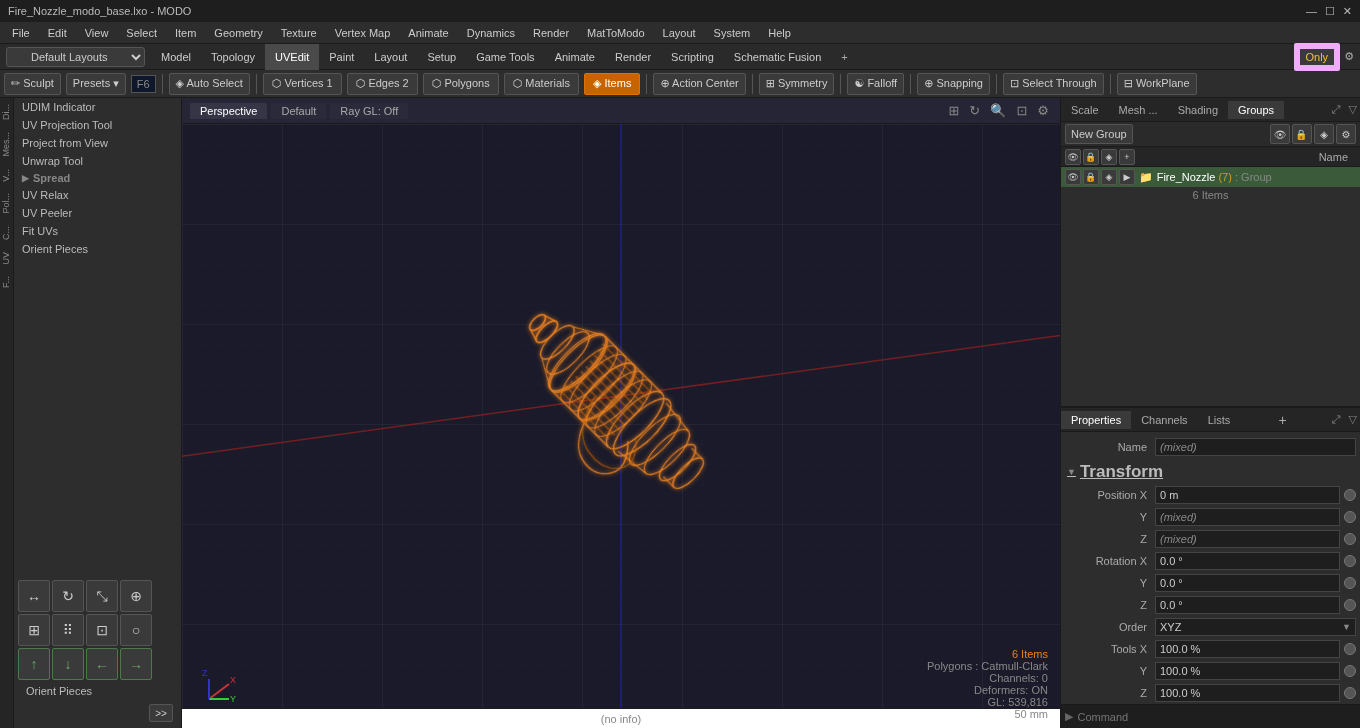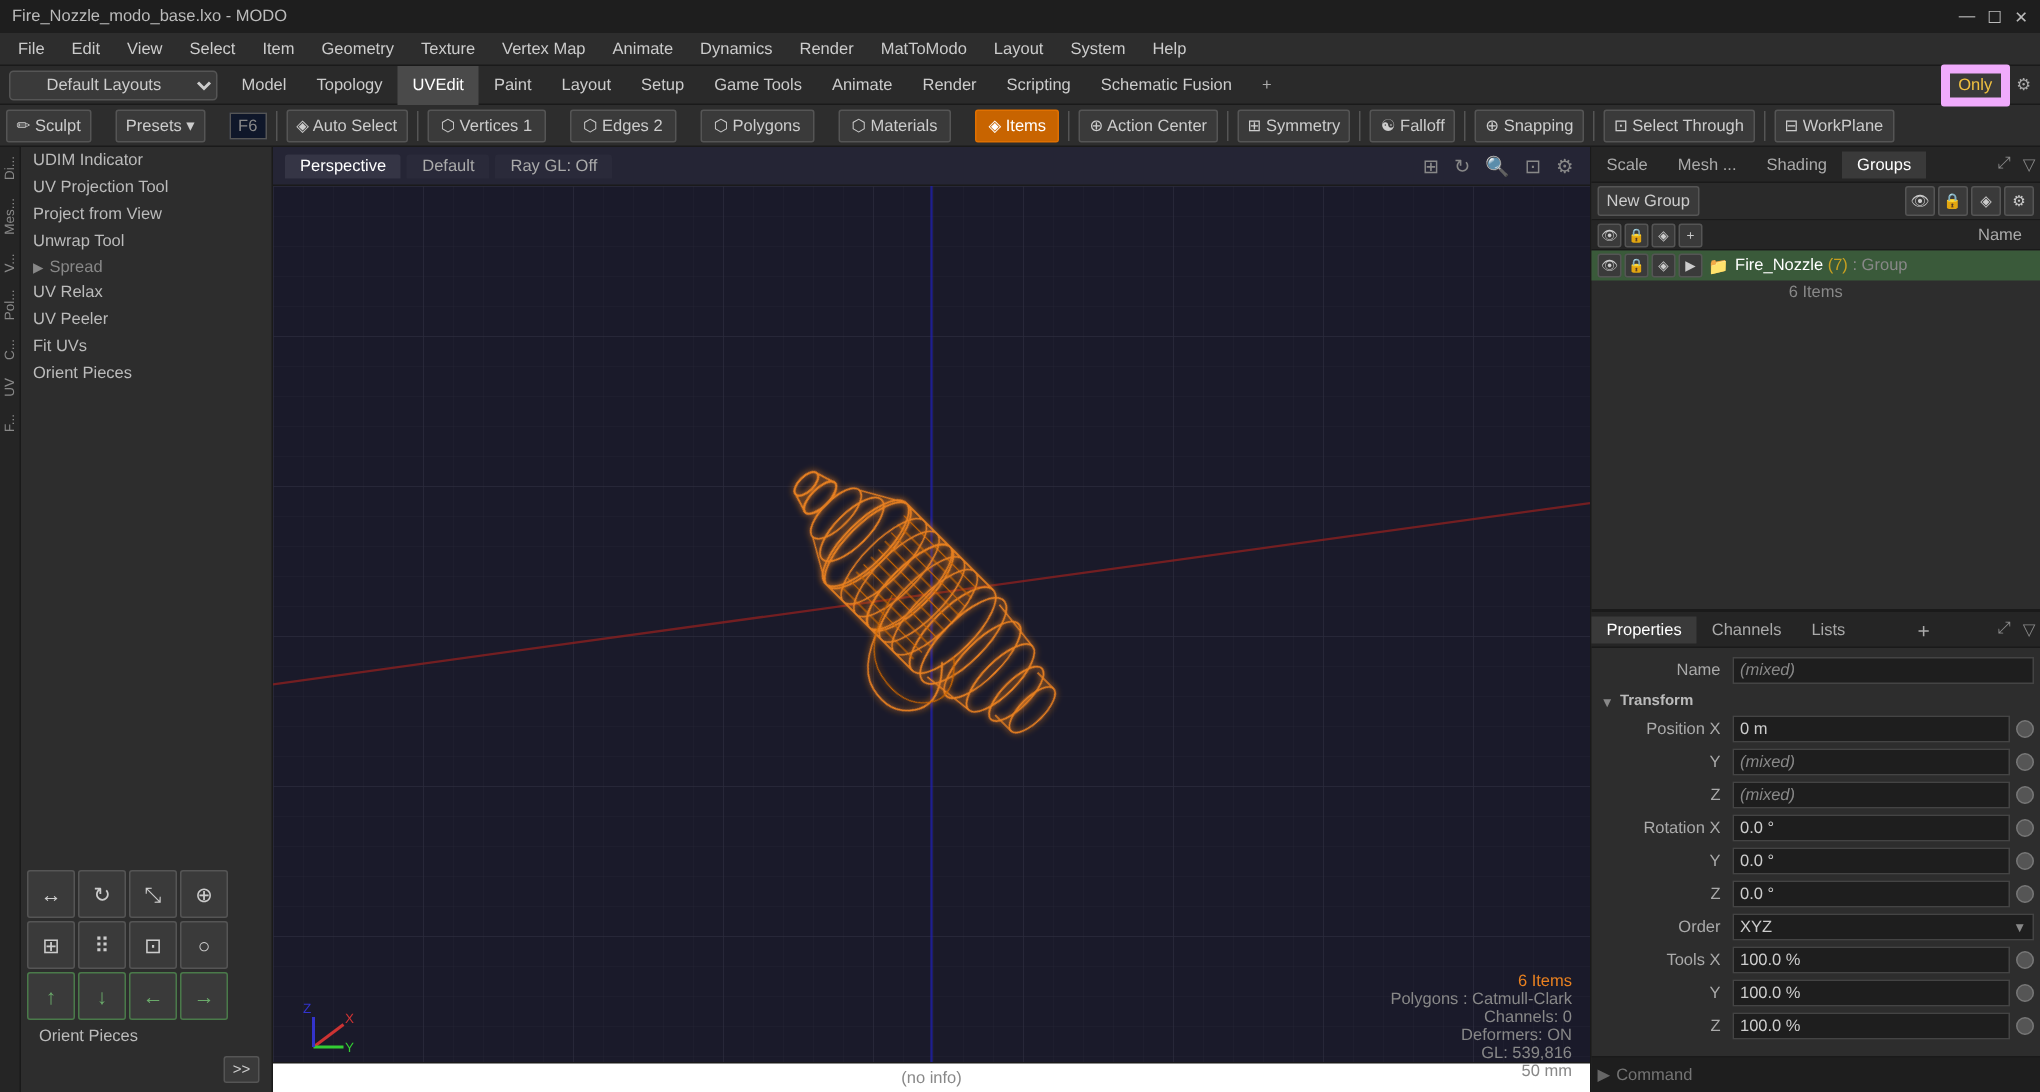--- a/index.html
+++ b/index.html
@@ -19,34 +19,34 @@
     #layout-selector { background: #3a3a3a; border: 1px solid #555; color: #ccc; padding: 2px 20px; font-size: 11px; margin: 0 6px; border-radius: 3px; height: 20px; }
     .layout-tab { padding: 4px 10px; cursor: pointer; color: #ccc; font-size: 11px; height: 26px; display: flex; align-items: center; }
     .layout-tab.active { background: #4a4a4a; color: #fff; }
     #tab-plus { margin-left: 4px; color: #aaa; cursor: pointer; padding: 4px 6px; }
     #tab-right { margin-left: auto; display: flex; align-items: center; gap: 4px; padding-right: 6px; }
     #only-btn { background: #3a3a3a; border: 6px solid #f0abfc; color: #f0c040; padding: 2px 6px; font-size: 11px; cursor: pointer; border-radius: 2px; }
     #gear-btn { color: #aaa; cursor: pointer; }
 
     
     #toolbar { background: #2d2d2d; height: 28px; display: flex; align-items: center; padding: 0 4px; gap: 4px; border-bottom: 1px solid #1a1a1a; }
-    .tool-group { display: flex; align-items: center; gap: 16px; }
+    .tool-group { display: flex; align-items: center; gap: 5px; }
     .tool-btn { background: #3a3a3a; border: 1px solid #555; color: #ccc; padding: 2px 6px; font-size: 11px; cursor: pointer; border-radius: 2px; height: 22px; display: flex; align-items: center; gap: 3px; }
     .tool-separator { width: 1px; background: #555; height: 20px; margin: 0 2px; }
     .mode-btn { background: #3a3a3a; border: 1px solid #555; color: #ccc; padding: 2px 8px; font-size: 11px; cursor: pointer; border-radius: 2px; height: 22px; }
     .mode-btn.active { background: #c86400; color: #fff; border-color: #e07000; }
 
     
     #main { display: flex; height: calc(728px - 22px - 22px - 26px - 28px); }
 
     
     #left-panel { width: 168px; background: #2d2d2d; border-right: 1px solid #1a1a1a; display: flex; flex-direction: column; overflow: hidden; }
     #left-panel-content { flex: 1; overflow-y: auto; }
     .panel-item { padding: 3px 8px; color: #bbb; font-size: 11px; cursor: pointer; white-space: nowrap; }
-    .panel-section { padding: 2px 8px; color: #888; font-size: 11px; display: flex; align-items: center; }
+    .panel-section { padding: 2px 8px; color: #888; font-size: 11px; display: flex; align-items: center; font-weight: bold; }
     .panel-section::before { content: "▶"; margin-right: 4px; font-size: 9px; }
     #left-icons { display: flex; flex-direction: column; gap: 2px; padding: 4px; }
     .icon-row { display: flex; gap: 2px; }
     .icon-btn { width: 32px; height: 32px; background: #3a3a3a; border: 1px solid #555; cursor: pointer; display: flex; align-items: center; justify-content: center; font-size: 14px; color: #ccc; border-radius: 2px; }
     .icon-btn.green { border-color: #4a7a4a; color: #6aaa6a; }
 
     
     #viewport { flex: 1; background: #1a1a2a; position: relative; overflow: hidden; }
     #viewport-header { background: #252535; height: 26px; display: flex; align-items: center; padding: 0 8px; gap: 4px; border-bottom: 1px solid #1a1a1a; }
     .vp-tab { padding: 2px 10px; color: #aaa; font-size: 11px; cursor: pointer; background: #2a2a3a; border-radius: 2px 2px 0 0; }
@@ -80,21 +80,21 @@
     #props-header { display: flex; align-items: center; background: #252525; border-bottom: 1px solid #1a1a1a; height: 24px; }
     .props-tab { padding: 3px 10px; cursor: pointer; color: #aaa; font-size: 11px; }
     .props-tab.active { color: #fff; background: #3a3a3a; }
     .props-add-btn { margin-left: auto; margin-right: 4px; color: #aaa; cursor: pointer; font-size: 14px; }
     #props-content { flex: 1; overflow-y: auto; padding: 4px; }
     .prop-row { display: flex; align-items: center; padding: 2px 0; }
     .prop-label { color: #aaa; font-size: 11px; width: 90px; text-align: right; padding-right: 8px; }
     .prop-value { flex: 1; background: #1e1e1e; border: 1px solid #444; color: #ccc; padding: 1px 4px; font-size: 11px; height: 18px; display: flex; align-items: center; }
     .prop-value.mixed { color: #888; font-style: italic; }
     .prop-circle { width: 12px; height: 12px; border-radius: 50%; background: #555; border: 1px solid #777; margin-left: 4px; }
-    .prop-section { color: #bbb; font-size: 10px; padding: 4px 2px 2px 2px; font-weight: bold; display: flex; align-items: center; }
+    .prop-section { color: #bbb; font-size: 17px; padding: 4px 2px 2px 2px; font-weight: bold; display: flex; align-items: center; text-decoration: underline; }
     .prop-section::before { content: "▼"; margin-right: 4px; font-size: 9px; color: #888; }
     #command-bar { height: 24px; background: #1e1e1e; border-top: 1px solid #1a1a1a; display: flex; align-items: center; padding: 0 4px; }
     #command-input { flex: 1; background: transparent; border: none; color: #ccc; font-size: 11px; outline: none; }
 
     
     #left-side-strip { width: 14px; background: #252525; display: flex; flex-direction: column; border-right: 1px solid #1a1a1a; }
     .strip-tab { writing-mode: vertical-rl; transform: rotate(180deg); color: #888; font-size: 9px; padding: 6px 1px; cursor: pointer; text-align: center; }
 
     
     ::-webkit-scrollbar { width: 6px; height: 6px; }

